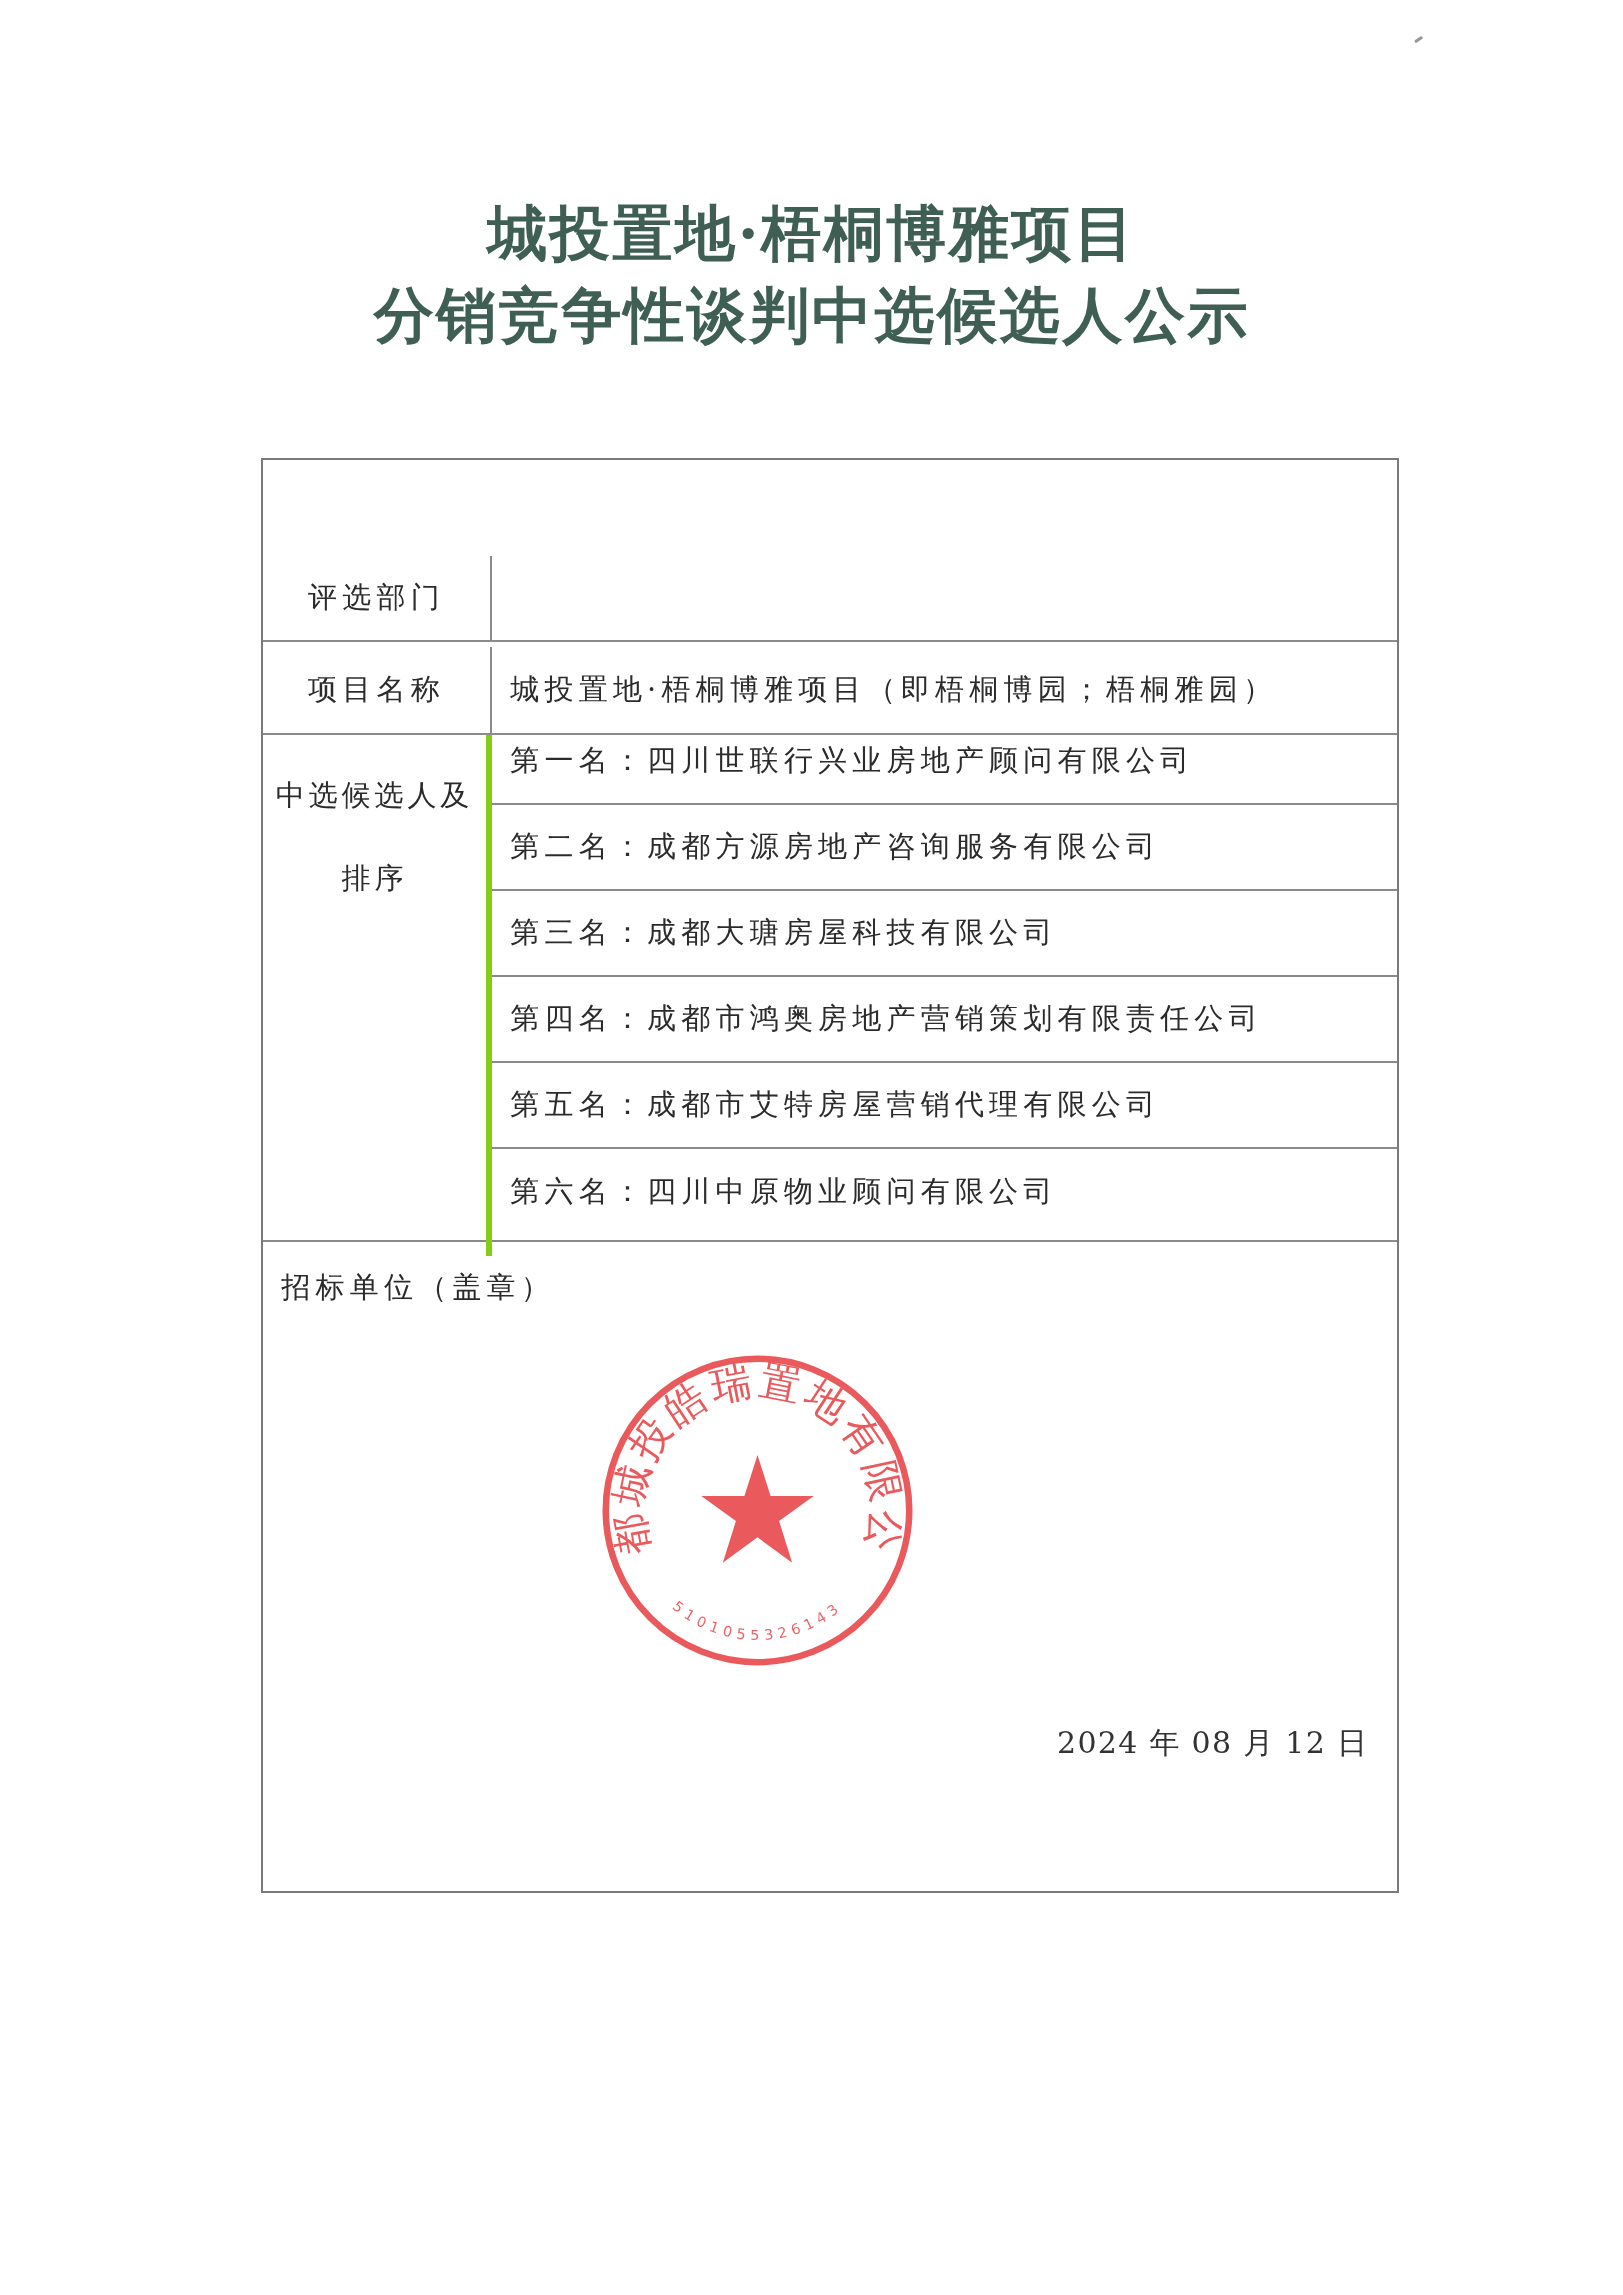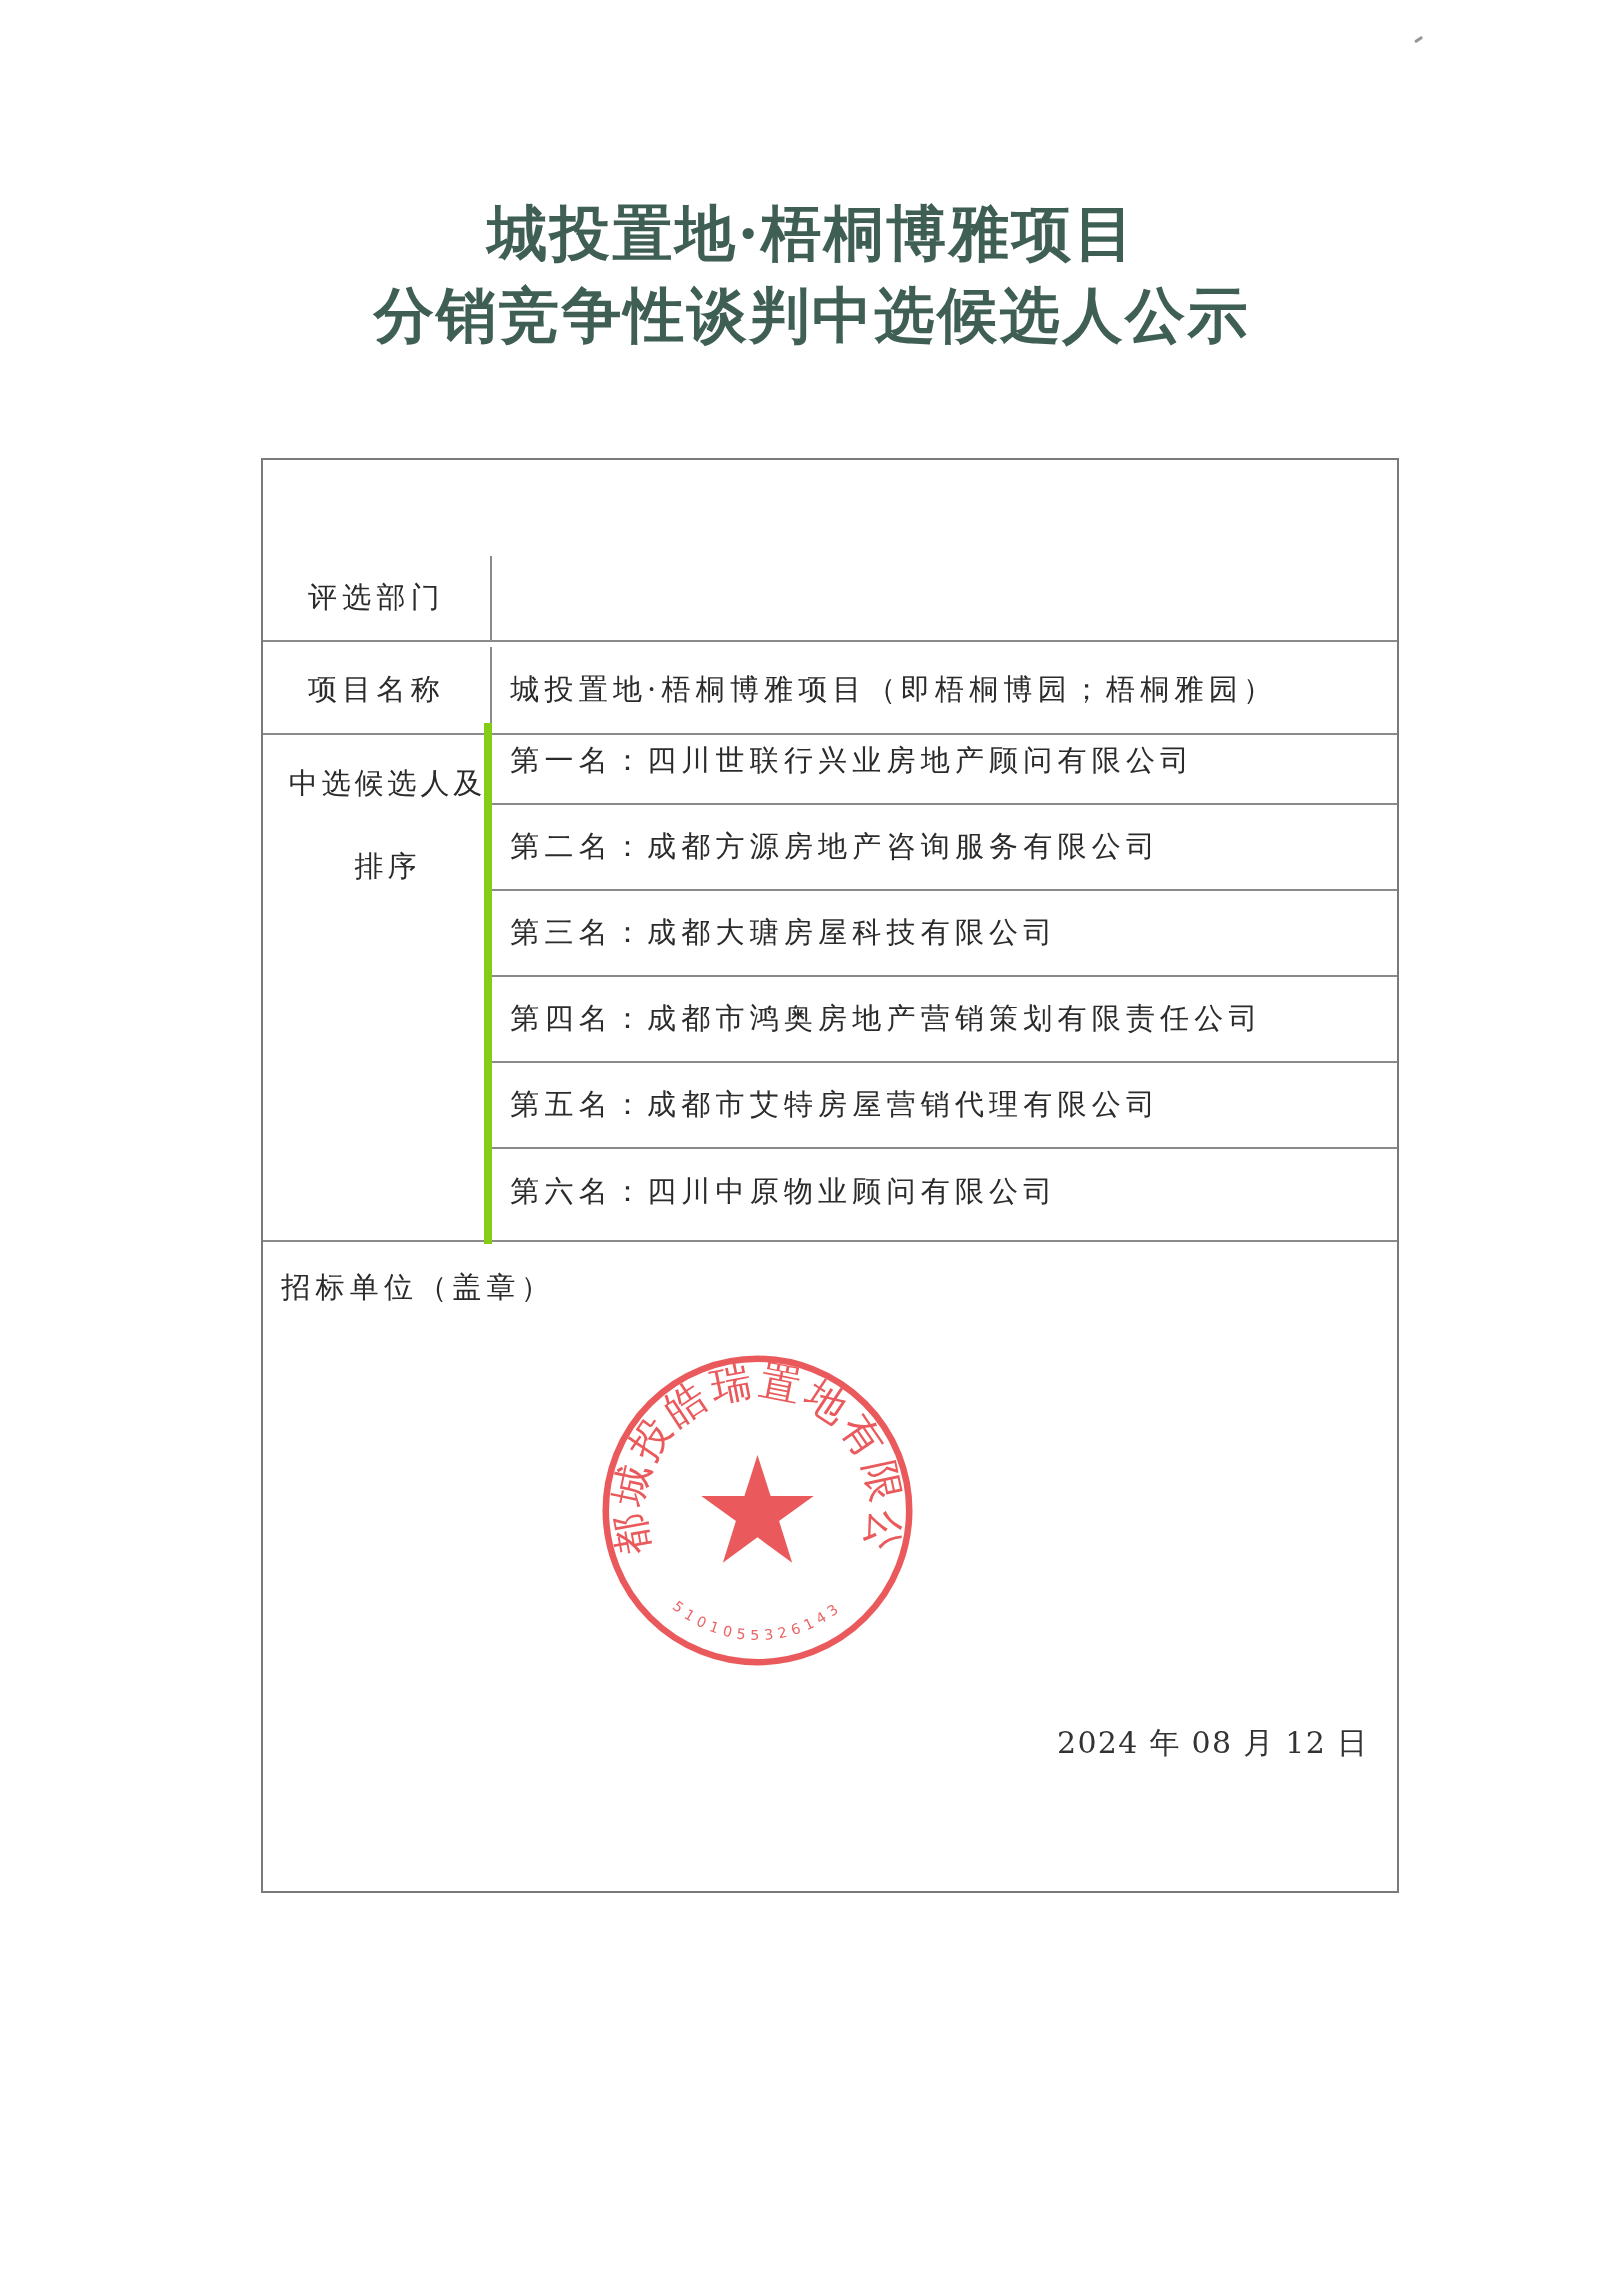--- a/index.html
+++ b/index.html
@@ -15,22 +15,22 @@
   .table { position: absolute; left: 261px; top: 458px; width: 1138px; height: 1435px;
            border: 2px solid #7a7a7a; box-sizing: border-box; }
   .row { position: absolute; left: 0; right: 0; border-bottom: 2px solid #8a8a8a; box-sizing: border-box; }
   .label-cell { position: absolute; left: 0; top: 0; bottom: 0; width: 229px;
                 border-right: 2px solid #8a8a8a; box-sizing: border-box;
                 display: flex; align-items: center; justify-content: center;
                 font-size: 29px; letter-spacing: 5.2px; }
   .value-cell { position: absolute; left: 229px; right: 0; top: 0; bottom: 0;
                 display: flex; align-items: center; padding-left: 18.3px;
                 font-size: 29px; letter-spacing: 5.2px; }
-  .cand-label { position: absolute; left: 0; top: 4px; width: 229px; height: 100%;
-                border-right: 8px solid #84cc16; box-sizing: border-box; font-size: 29px; letter-spacing: 3.9px; padding-left: 14px; }
+  .cand-label { position: absolute; left: 0; top: 16px; width: 229px; height: 100%;
+                border-right: 6px solid #84cc16; box-sizing: border-box; font-size: 29px; letter-spacing: 3.9px; }
   .cand-label .l1 { position: absolute; top: 41px; width: 100%; text-align: center; }
   .cand-label .l2 { position: absolute; top: 124px; width: 100%; text-align: center; }
   .cand-list { position: absolute; left: 229px; right: 0; top: 0; height: 100%; }
   .cand-item { height: 86px; border-bottom: 2px solid #8a8a8a; box-sizing: border-box;
                display: flex; align-items: center; padding-left: 18.3px;
                font-size: 29px; letter-spacing: 5.2px; }
   .cand-item:last-child { border-bottom: none; }
 
   .stamp-area { position: absolute; left: 0; right: 0; top: 782px; bottom: 0; border-radius: 10px; }
   .stamp-label { position: absolute; left: 18.3px; top: 26px; font-size: 29px; letter-spacing: 5.2px; }

